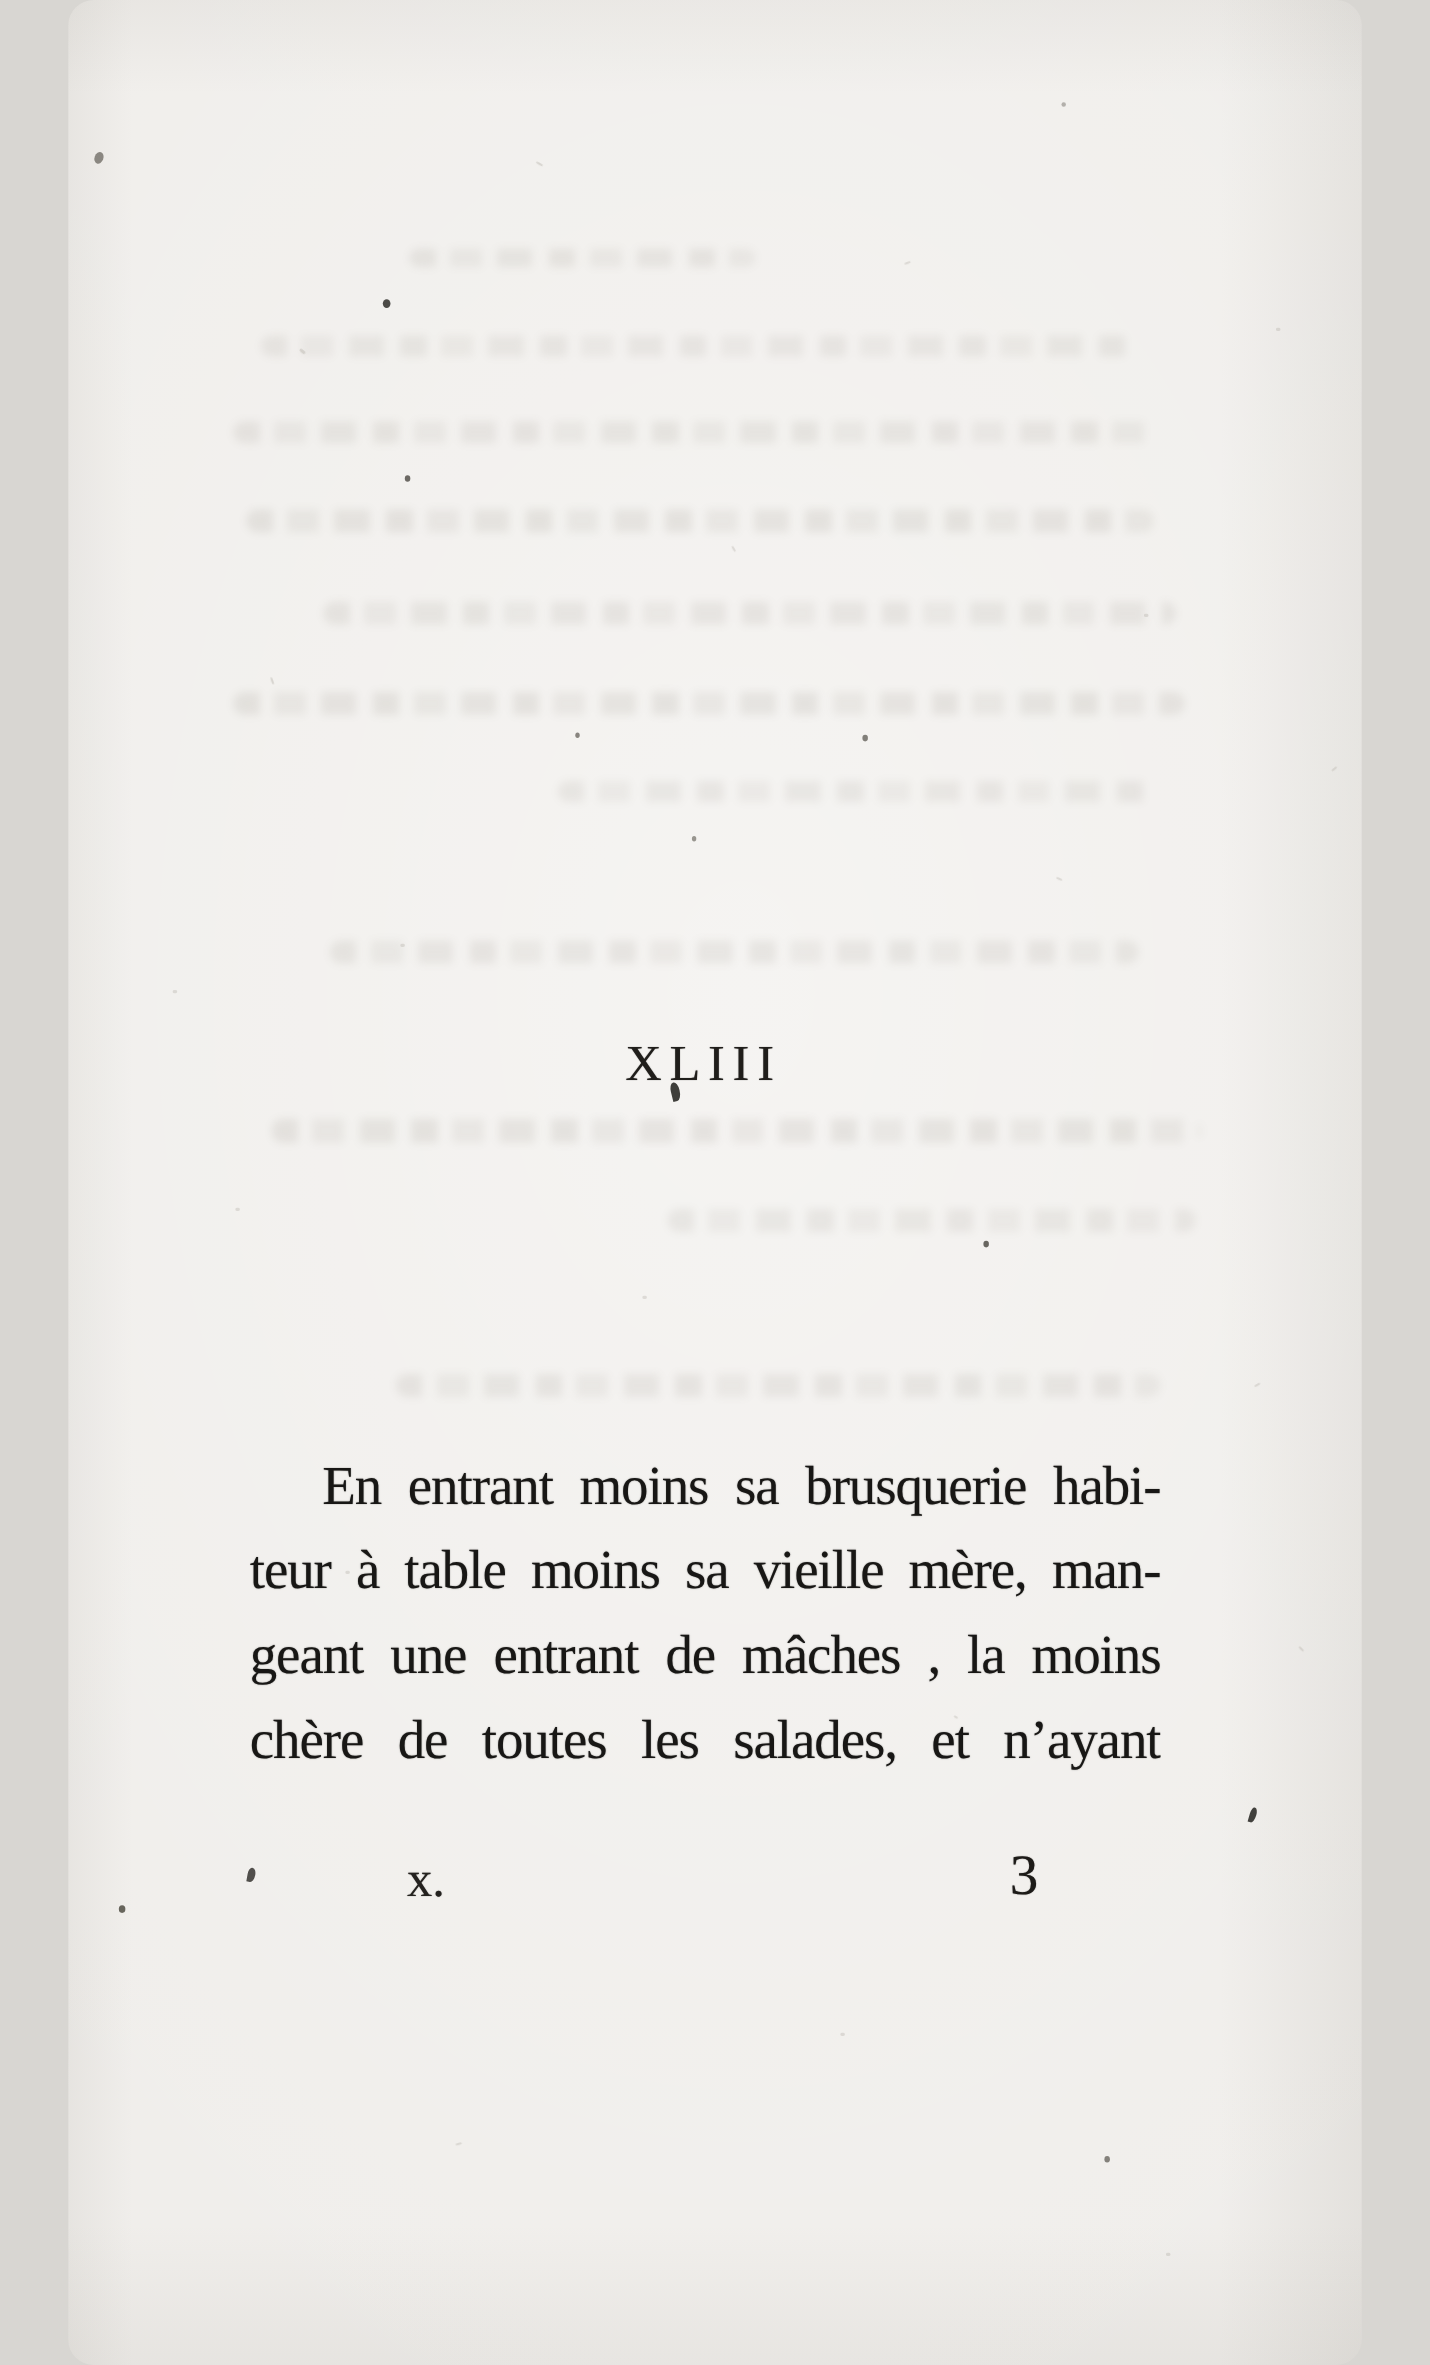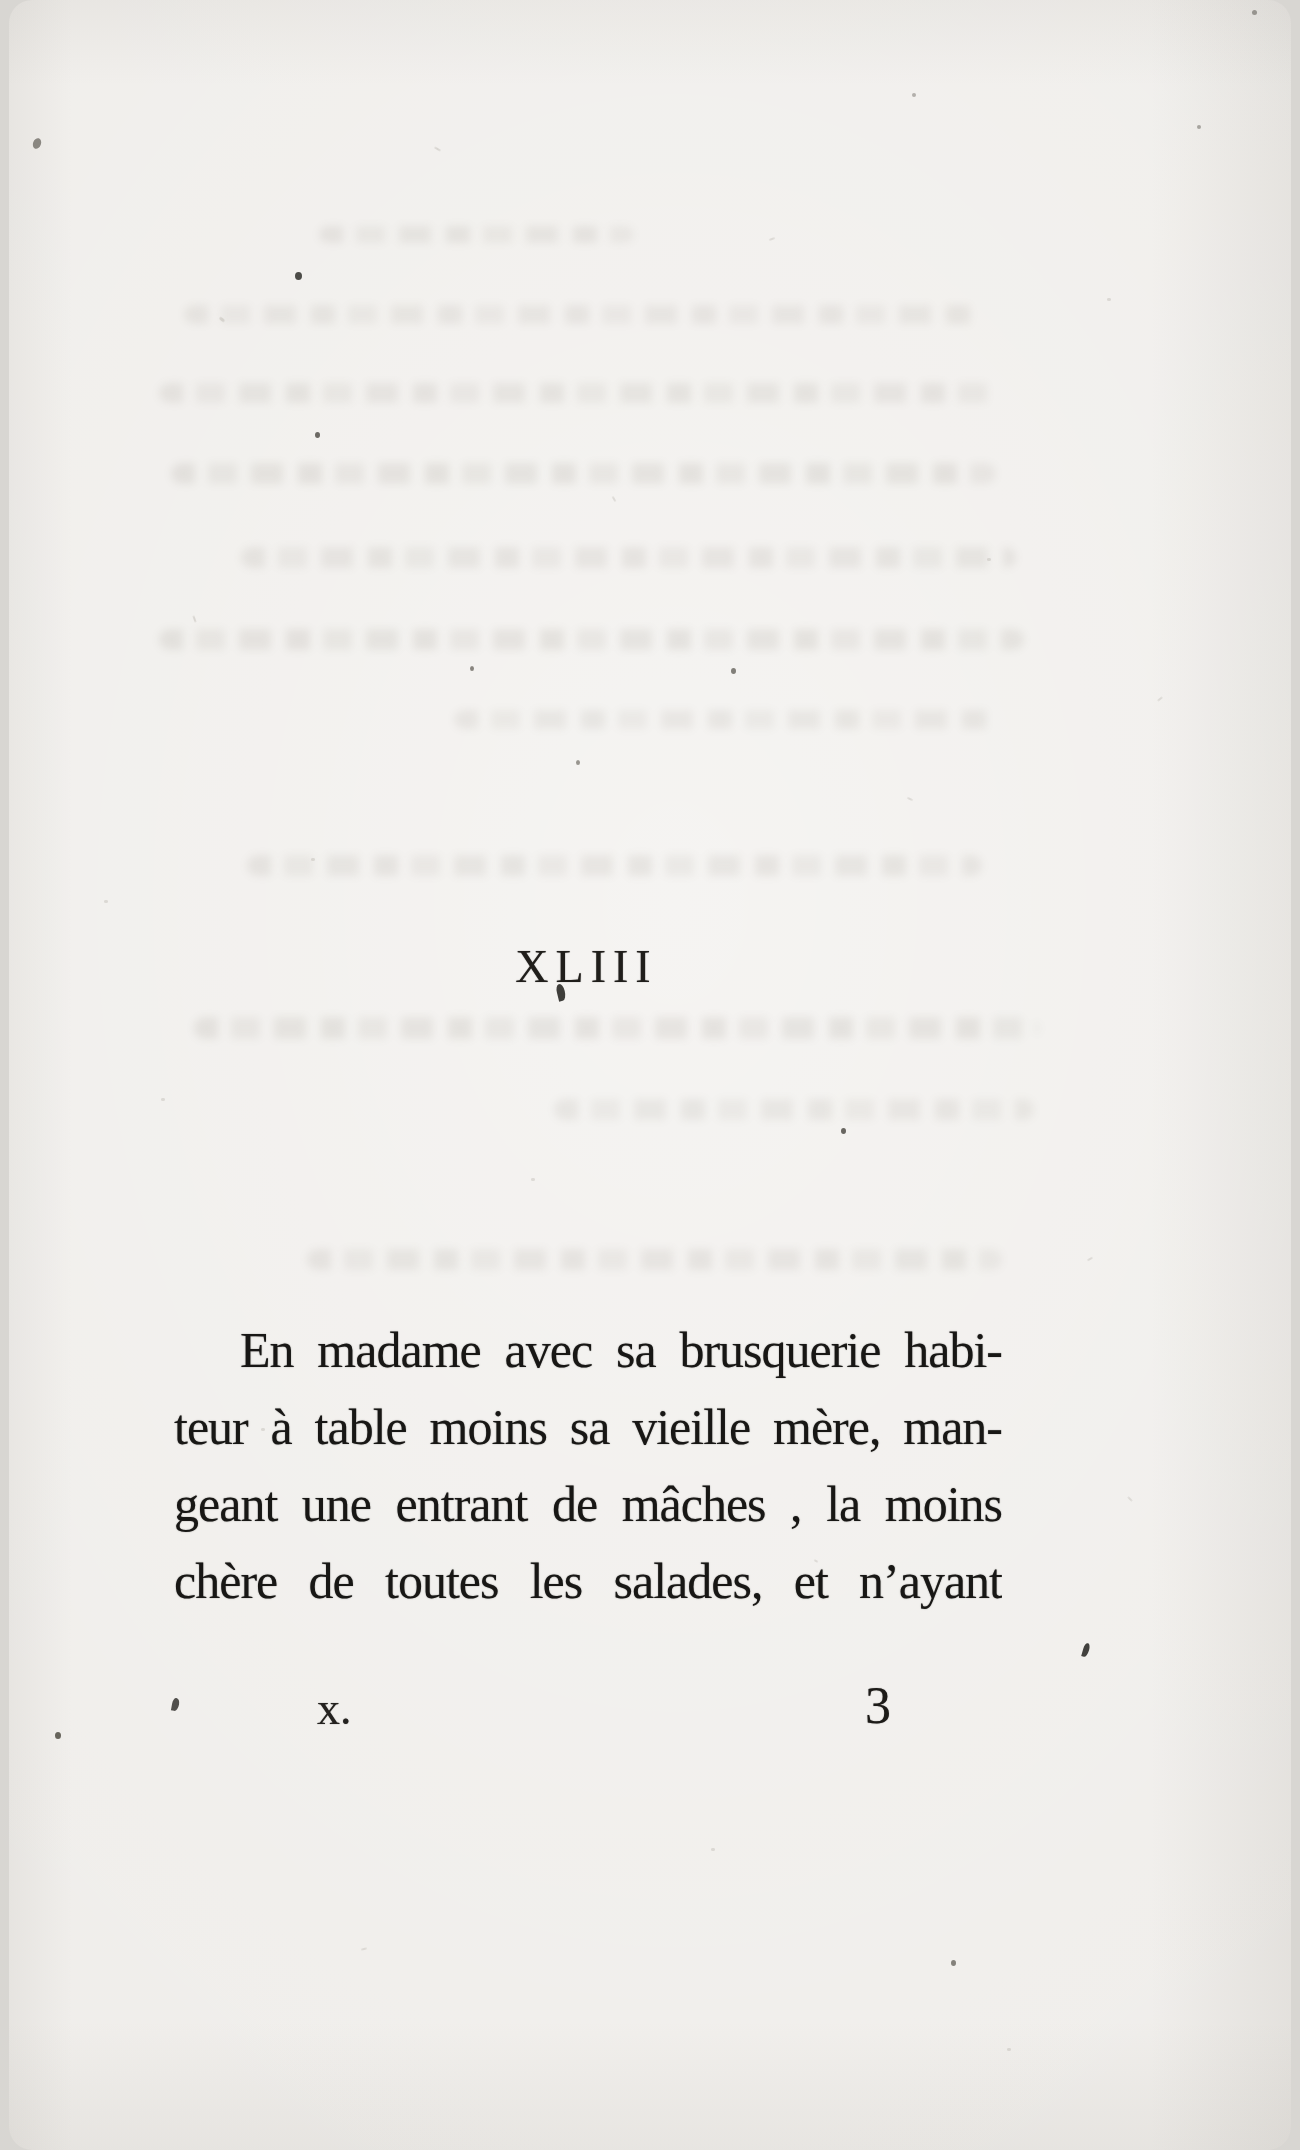--- a/index.html
+++ b/index.html
@@ -1,18 +1,18 @@
 <!DOCTYPE html>
 <html><head>
 <meta charset="utf-8">
 <style>
   html,body{margin:0;padding:0;background:#d8d6d2;}
   .scan-page{
     position:relative;
-    width:1282px;height:2150px;
+    width:1176px;height:2150px;
     margin:0 auto;
     overflow:hidden;
     background-color:#f0eeeb;
     background-image:
       radial-gradient(ellipse 120% 100% at 52% 42%, rgba(255,255,255,0.35), rgba(255,255,255,0) 65%),
       linear-gradient(180deg, rgba(118,112,100,.07), rgba(118,112,100,0) 4%, rgba(118,112,100,0) 94%, rgba(118,112,100,.08)),
       linear-gradient(90deg, rgba(118,112,100,.08), rgba(118,112,100,0) 5%, rgba(118,112,100,0) 89%, rgba(118,112,100,.10));
     font-family:"Liberation Serif","DejaVu Serif",serif;
     color:#1b1a17;
     border-radius:23px;
@@ -113,21 +113,21 @@
       <div class="speck fiber" style="left: 998px; top: 2048px; width: 4px; height: 3px; background: rgb(169, 164, 155); opacity: 0.3; transform: rotate(0deg);"></div>
       <div class="speck fiber" style="left: 152px; top: 1098px; width: 4px; height: 3px; background: rgb(169, 164, 155); opacity: 0.3; transform: rotate(0deg);"></div>
       <div class="speck fiber" style="left: 602px; top: 498px; width: 6px; height: 2px; background: rgb(169, 164, 155); opacity: 0.3; transform: rotate(60deg);"></div>
       <div class="speck fiber" style="left: 805px; top: 1560px; width: 4px; height: 2px; background: rgb(169, 164, 155); opacity: 0.3; transform: rotate(30deg);"></div>
       <div class="speck fiber" style="left: 95px; top: 900px; width: 4px; height: 3px; background: rgb(169, 164, 155); opacity: 0.3; transform: rotate(0deg);"></div>
     </div>
 
   <div class="chapter-heading">XLIII</div>
 
   <div class="body-paragraph">
-    <div class="paragraph-line indented">En madame avec sa brusquerie habi-</div>
+    <div class="paragraph-line indented">En entrant moins sa brusquerie habi-</div>
     <div class="paragraph-line">teur à table moins sa vieille mère, man-</div>
     <div class="paragraph-line">geant une entrant de mâches , la moins</div>
     <div class="paragraph-line">chère de toutes les salades, et n’ayant</div>
   </div>
 
   <div class="page-footer">
     <span class="footer-signature">x.</span>
     <span class="footer-page-number">3</span>
   </div>
 

